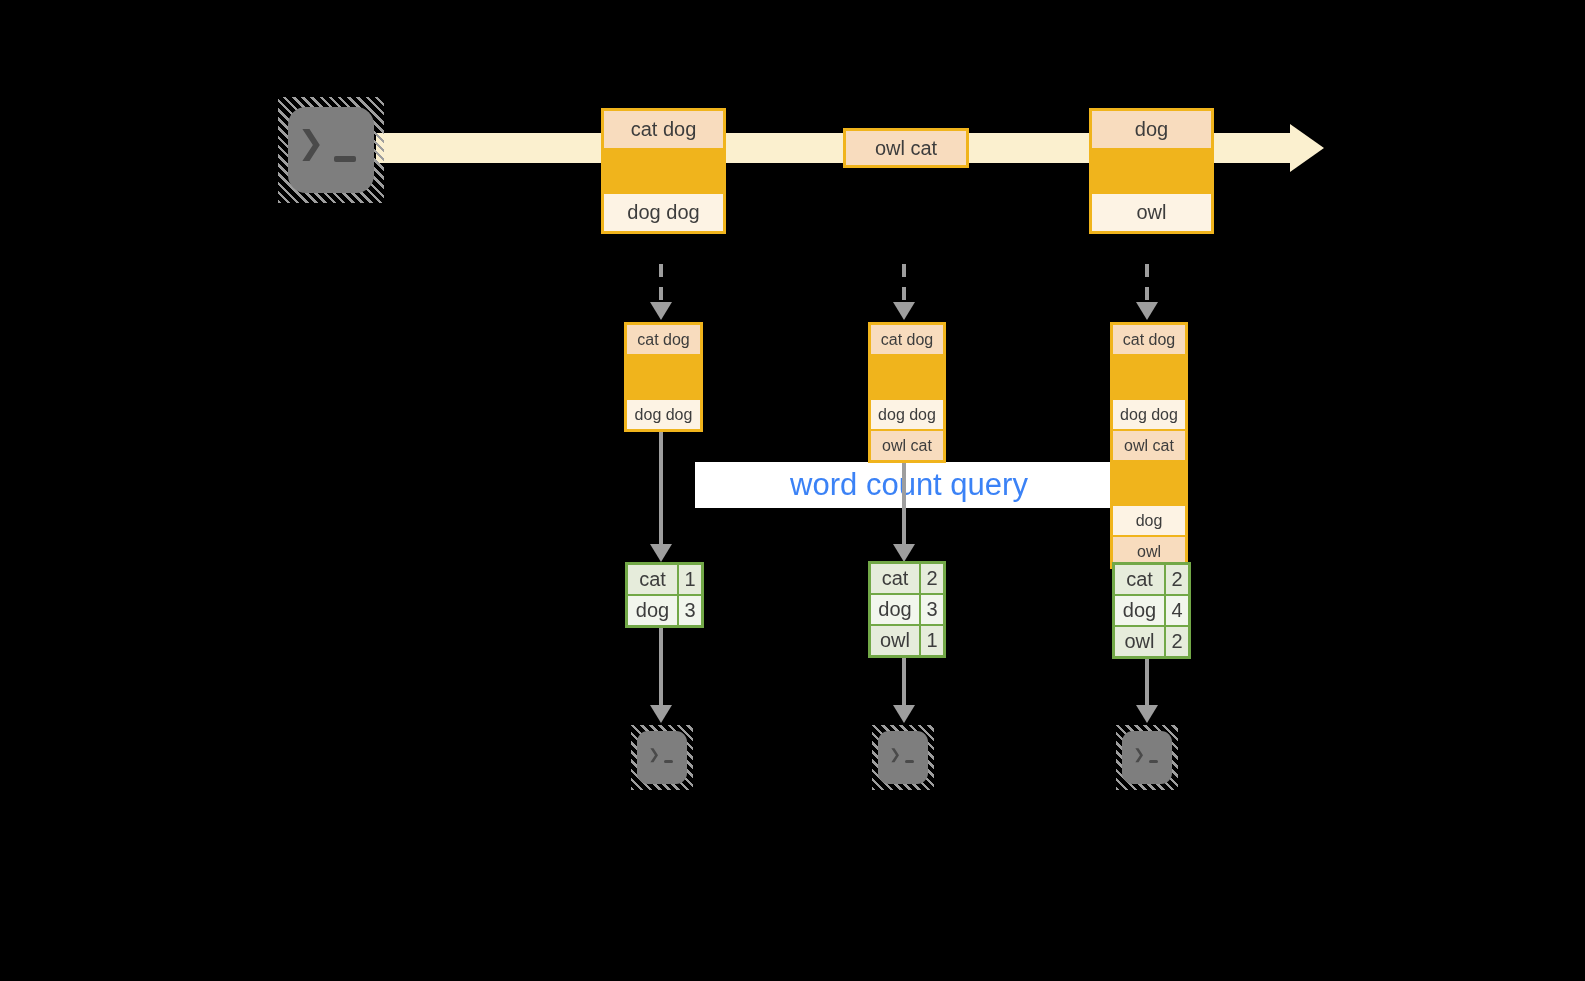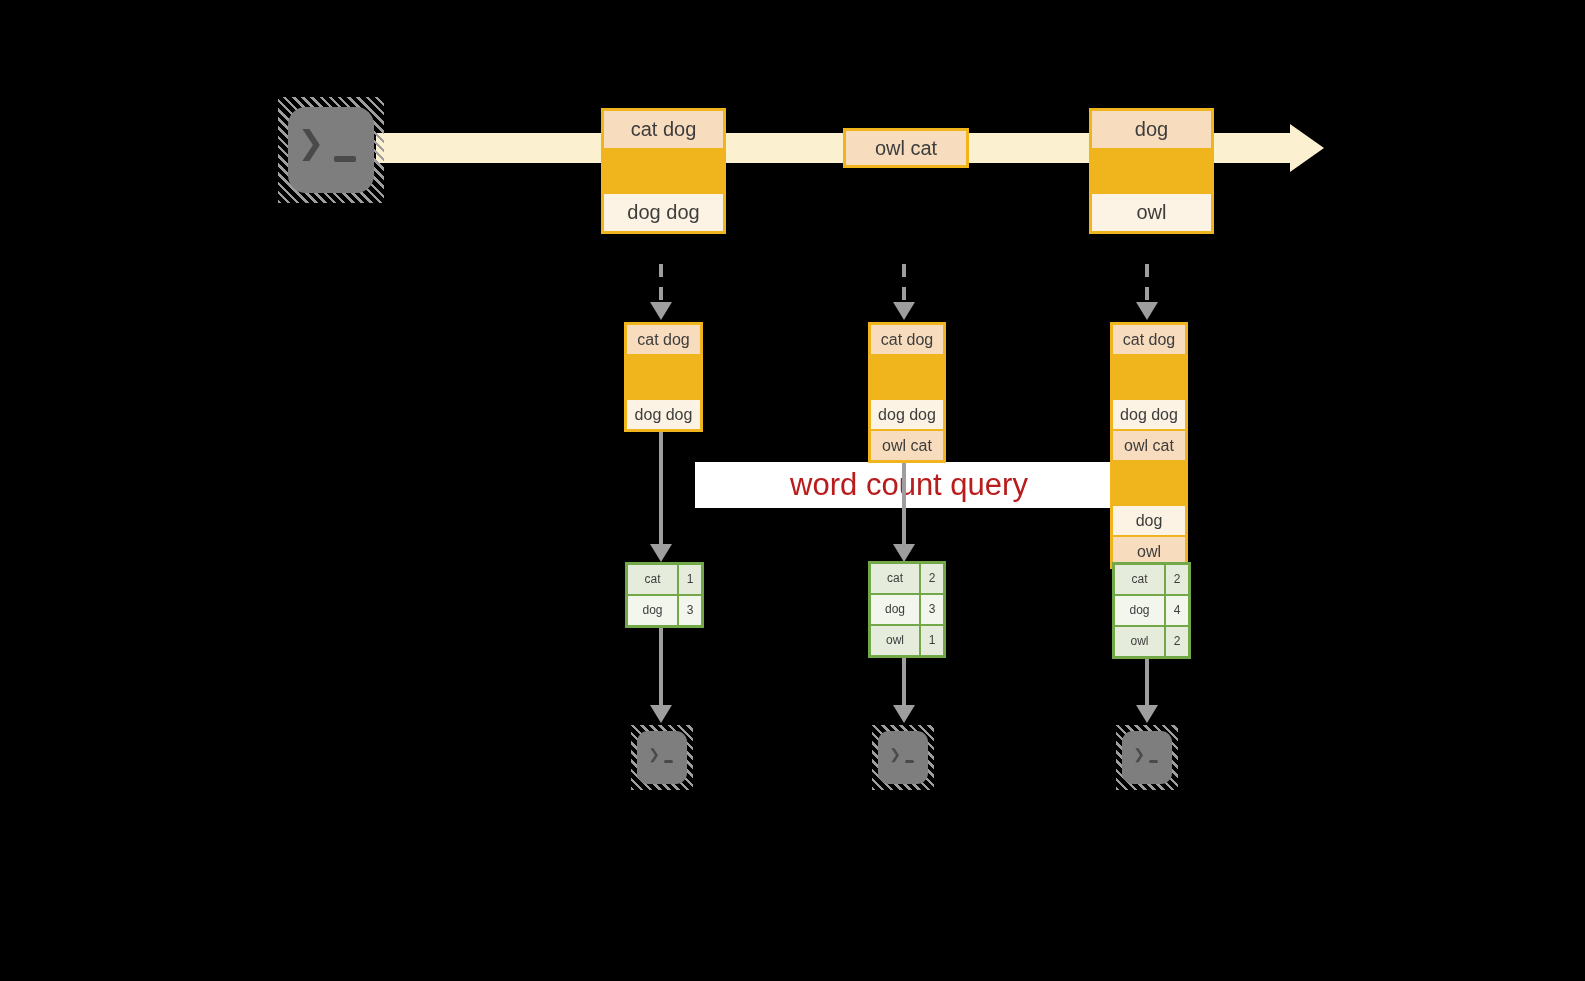--- a/index.html
+++ b/index.html
@@ -34,25 +34,25 @@
   .cream{background:var(--cream);margin-top:44px;}
 
   
   .dash-line{width:4px;background:repeating-linear-gradient(to bottom,var(--arrow-gray) 0 13px,transparent 13px 23px);z-index:3;}
   .solid-line{width:4px;background:var(--arrow-gray);z-index:3;}
   .head-down{width:0;height:0;border-left:11px solid transparent;border-right:11px solid transparent;
              border-top:18px solid var(--arrow-gray);z-index:3;}
 
   
   .qlabel{background:var(--label-bg);z-index:2;display:flex;align-items:center;justify-content:center;
-          font-size:31px;color:#b91c1c;}
+          font-size:31px;color:#3b82f6;}
 
   
   .gtable{border:3px solid var(--green);background:var(--green);z-index:4;}
-  .trow{display:flex;height:29px;line-height:29px;font-size:12px;text-align:center;}
+  .trow{display:flex;height:29px;line-height:29px;font-size:20px;text-align:center;}
   .trow + .trow{border-top:2px solid var(--green);}
   .tword{flex:1;}
   .tnum{width:22px;border-left:2px solid var(--green);}
   .g-dark{background:var(--sage-dark);}
   .g-light{background:var(--sage-light);}
 </style>
 </head>
 <body>
 
 <div class="abs term term-src" style="left:278px;top:97px;width:106px;height:106px;">

